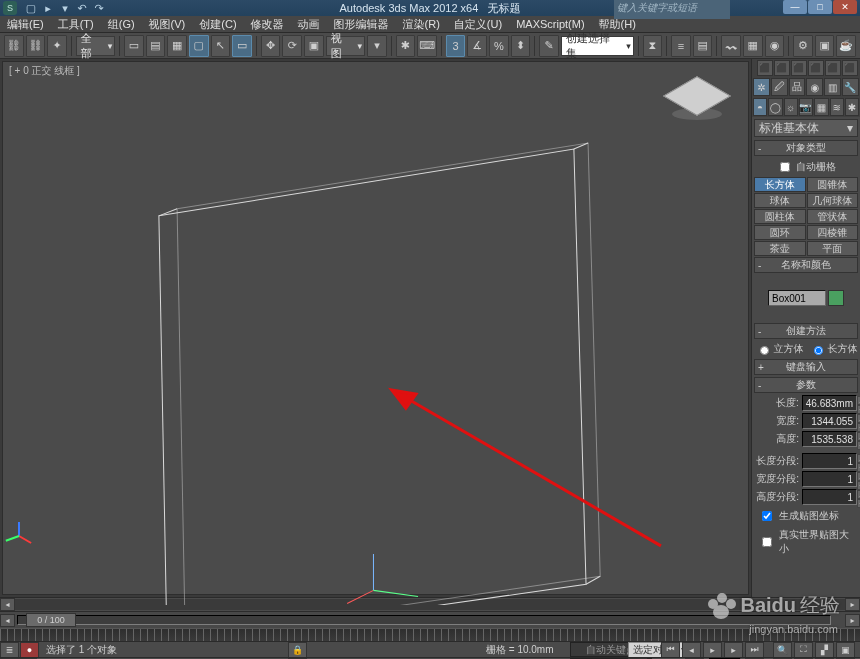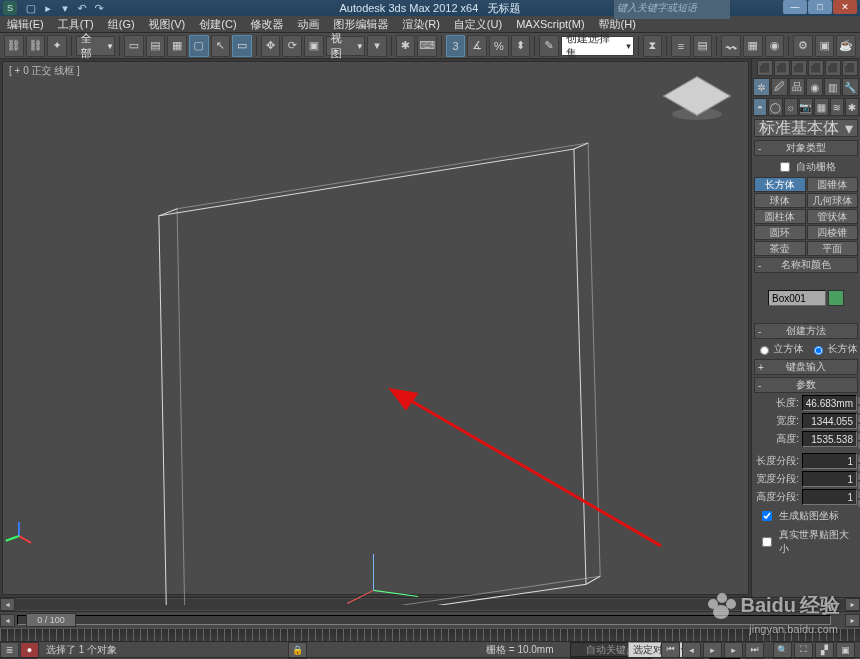--- a/index.html
+++ b/index.html
@@ -36,21 +36,21 @@
 .viewcube-face{position:absolute;inset:0;background:#cfcfcf;transform:rotate(45deg) skew(-15deg,-15deg);border:1px solid #888}
 .axis-tripod{position:absolute;left:15px;bottom:58px;width:30px;height:30px}
 .axis-tripod .ax{position:absolute;width:2px;height:14px;background:currentColor;left:0;bottom:0;transform-origin:bottom center}
 
 .right-panel{width:108px;background:#494949;border-left:1px solid #2b2b2b;display:flex;flex-direction:column;overflow:hidden}
 .panel-icons{height:16px;display:flex;justify-content:flex-end;gap:1px;padding:1px 2px;background:#404040}
 .panel-icons span{width:14px;height:14px;background:#5a5a5a;display:inline-flex;align-items:center;justify-content:center;font-size:9px;border:1px solid #333}
 .tab-row{height:18px;display:flex;gap:1px;background:#404040;padding:1px}
 .tab-row span{flex:1;background:#565656;display:flex;align-items:center;justify-content:center;font-size:10px;border:1px solid #333}
 .tab-row span.active{background:#5d7b93}
-.panel-combo{margin:2px;height:16px;background:#5a5a5a;border:1px solid #333;font-size:16px;padding:0 4px;display:flex;align-items:center;justify-content:space-between}
+.panel-combo{margin:2px;height:16px;background:#5a5a5a;border:1px solid #333;font-size:12px;padding:0 4px;display:flex;align-items:center;justify-content:space-between}
 .rollout-head{height:14px;background:#525252;border:1px solid #333;margin:1px 2px;font-size:10px;display:flex;align-items:center;justify-content:center;position:relative}
 .rollout-head .plusminus{position:absolute;left:3px;font-size:10px}
 .grid2{display:grid;grid-template-columns:1fr 1fr;gap:1px;padding:0 2px}
 .obj-btn{height:13px;background:#5a5a5a;border:1px solid #333;font-size:10px;display:flex;align-items:center;justify-content:center}
 .obj-btn.active{background:#4a7aa8;color:#fff}
 .auto-check{display:flex;align-items:center;justify-content:center;gap:3px;font-size:10px;margin:2px 14px}
 .auto-check input{width:10px;height:10px}
 .name-row{display:flex;gap:2px;padding:16px}
 .name-input{flex:1;height:14px;background:#aaa;color:#000;font-size:10px;padding:0 3px;display:flex;align-items:center;border:1px inset #666}
 .color-swatch{width:14px;height:14px;background:#4aa060;border:1px solid #333}
@@ -417,15 +417,15 @@
 </div>
 
 <div class="watermark">
   <div class="paw">
     <span style="width:10px;height:10px;left:0;top:6px"></span>
     <span style="width:10px;height:10px;left:9px;top:0"></span>
     <span style="width:10px;height:10px;left:18px;top:6px"></span>
     <span style="width:16px;height:14px;left:5px;top:12px"></span>
   </div>
   <span>Baidu</span>
-    <span style="font-weight:bold">经验</span>
+    <span style="font-weight:normal">经验</span>
 </div>
 <div class="sub watermark" style="font-size:11px;bottom:24px;right:22px;font-weight:normal">jingyan.baidu.com</div>
 
 </body></html>

